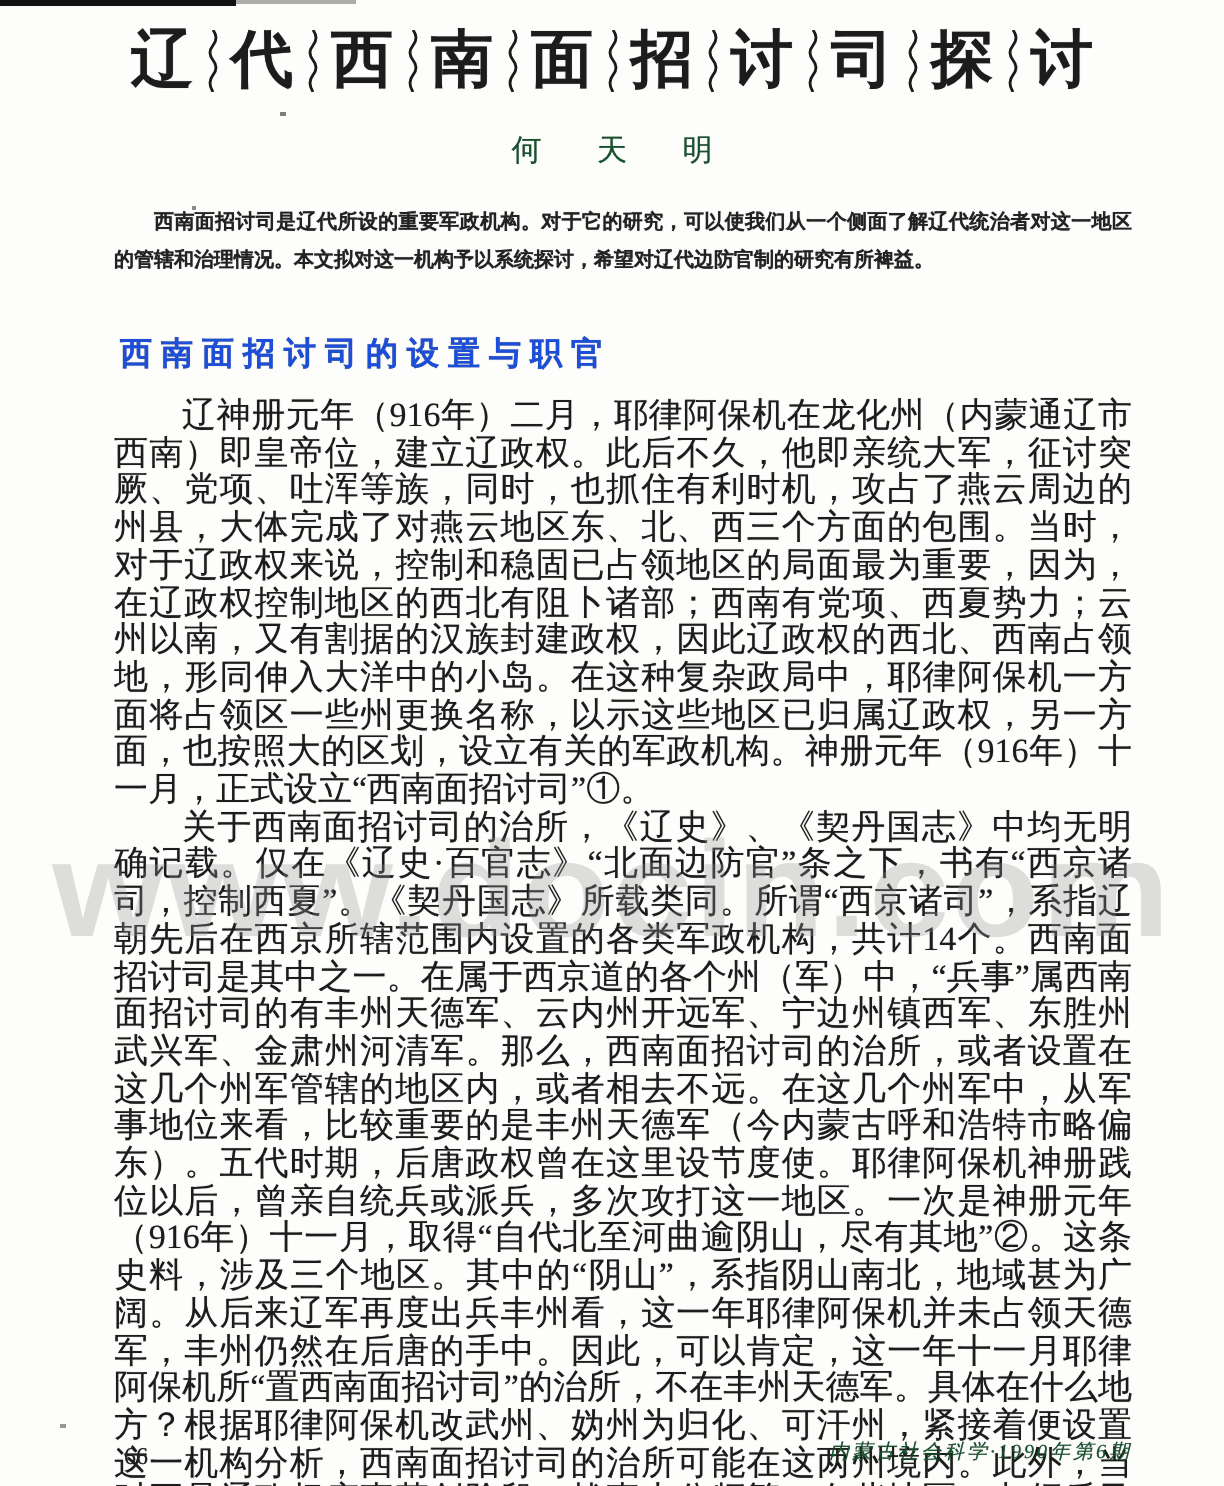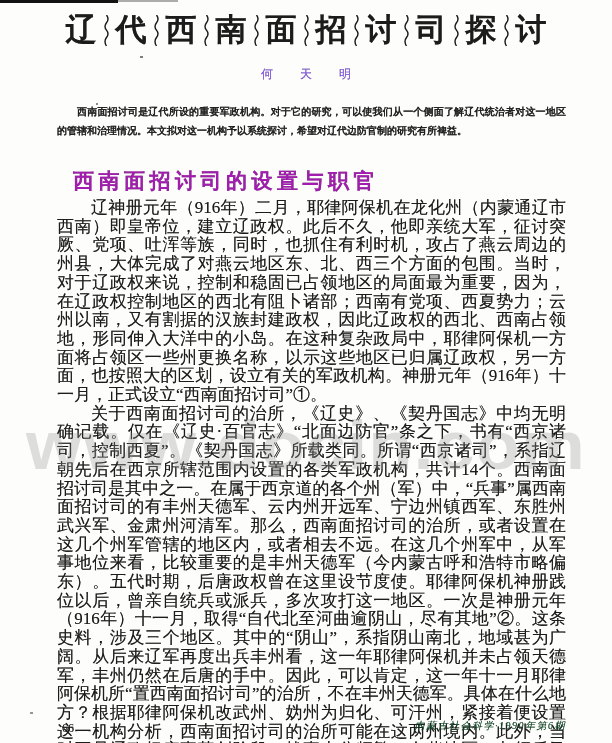--- a/index.html
+++ b/index.html
@@ -12,30 +12,30 @@
   .scan-bar{position:absolute;top:0;left:0;width:118px;height:3px;background:#121212;}
   .scan-bar2{position:absolute;top:0;left:118px;width:60px;height:2px;background:rgba(20,20,20,.35);}
   .title-row{
     position:absolute;top:12px;left:0;width:100%;
     display:flex;justify-content:center;align-items:center;
   }
   .tchar{font-size:31px;font-weight:bold;line-height:36px;padding:0 3px;}
   .squig{display:inline-block;margin:0 3px;}
   .author{
     position:absolute;top:66px;left:0;width:100%;text-align:center;
-    font-size:12px;letter-spacing:12px;text-indent:12px;color:#8b5cf6;
+    font-size:15px;letter-spacing:12px;text-indent:12px;color:#14532d;
   }
   .abstract{
     position:absolute;top:103px;left:57px;width:509px;margin:0;
     font-size:10px;line-height:18.9px;font-weight:bold;
     text-align:justify;text-indent:2em;color:#222;
   }
   .section-heading{
-    position:absolute;top:167px;left:73px;margin:0;
-    font-size:21px;font-weight:bold;letter-spacing:4.5px;color:#a21caf;
+    position:absolute;top:167px;left:60px;margin:0;
+    font-size:16px;font-weight:bold;letter-spacing:4.5px;color:#1d4ed8;
   }
   .bodytext{
     position:absolute;top:199px;left:57px;width:509px;
     font-size:17px;line-height:18.7px;text-align:justify;
   }
   .bodytext p{margin:0;text-indent:2em;}
   .watermark{
     position:absolute;top:406px;left:-10px;width:632px;text-align:center;
     font-family:"Liberation Sans","DejaVu Sans",sans-serif;
     font-size:68px;font-weight:bold;letter-spacing:1px;

